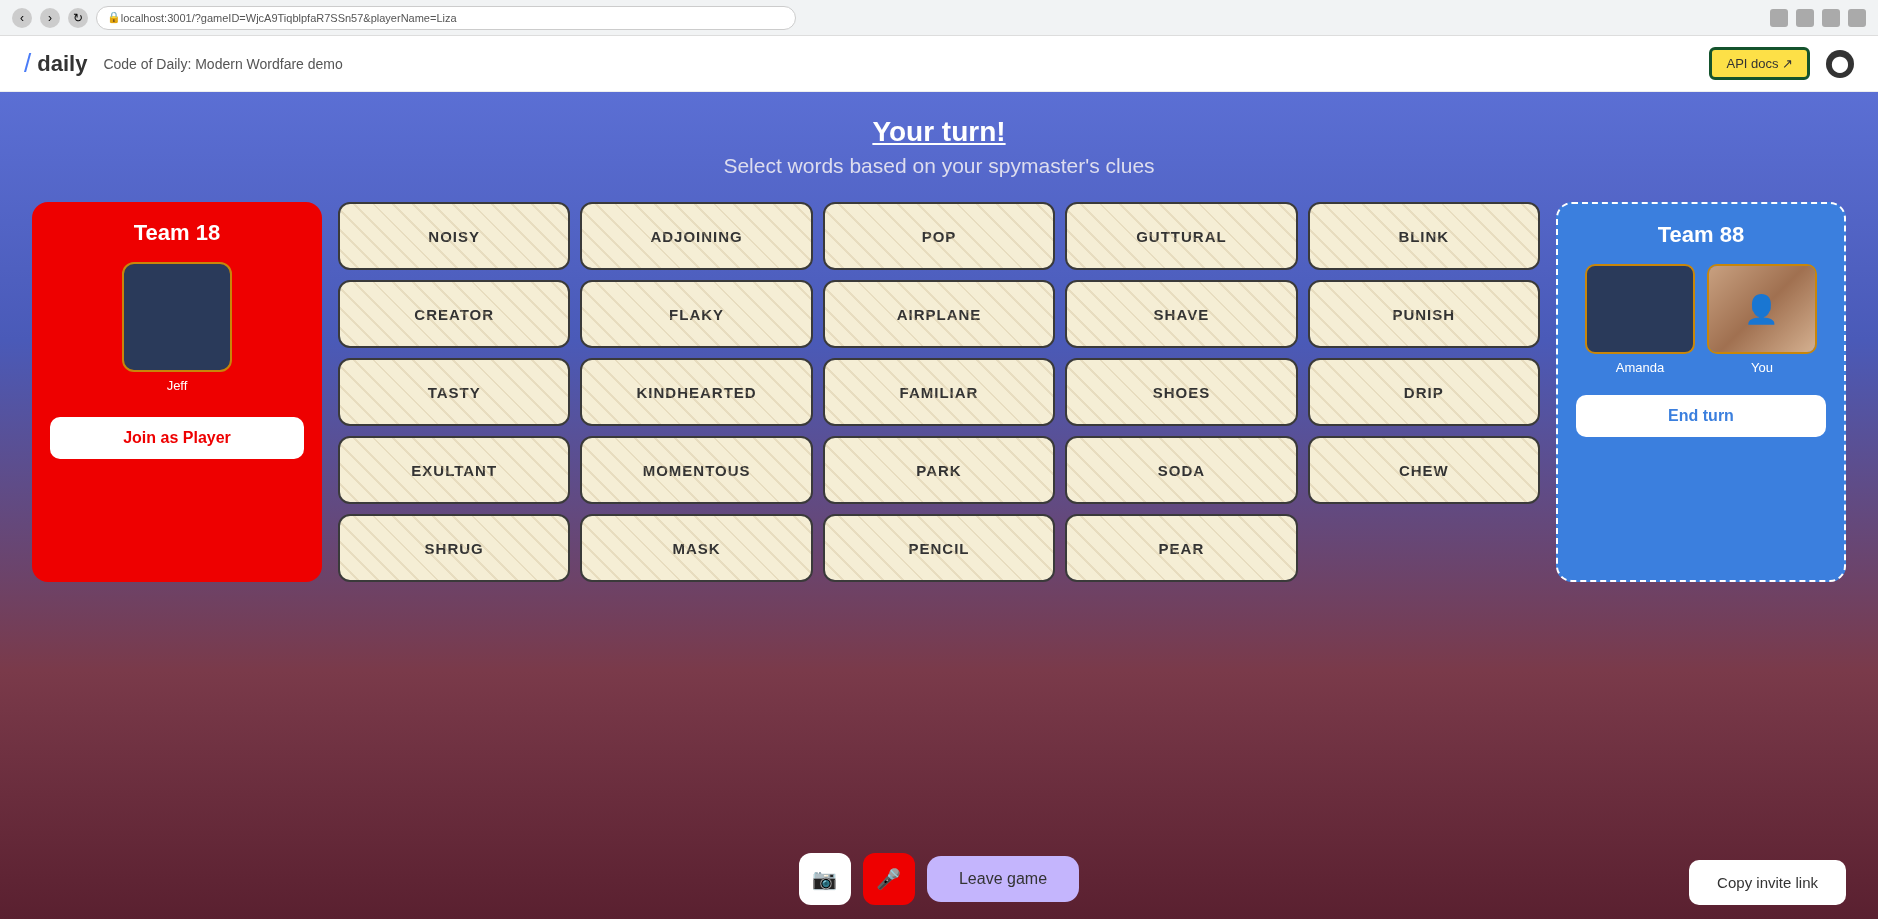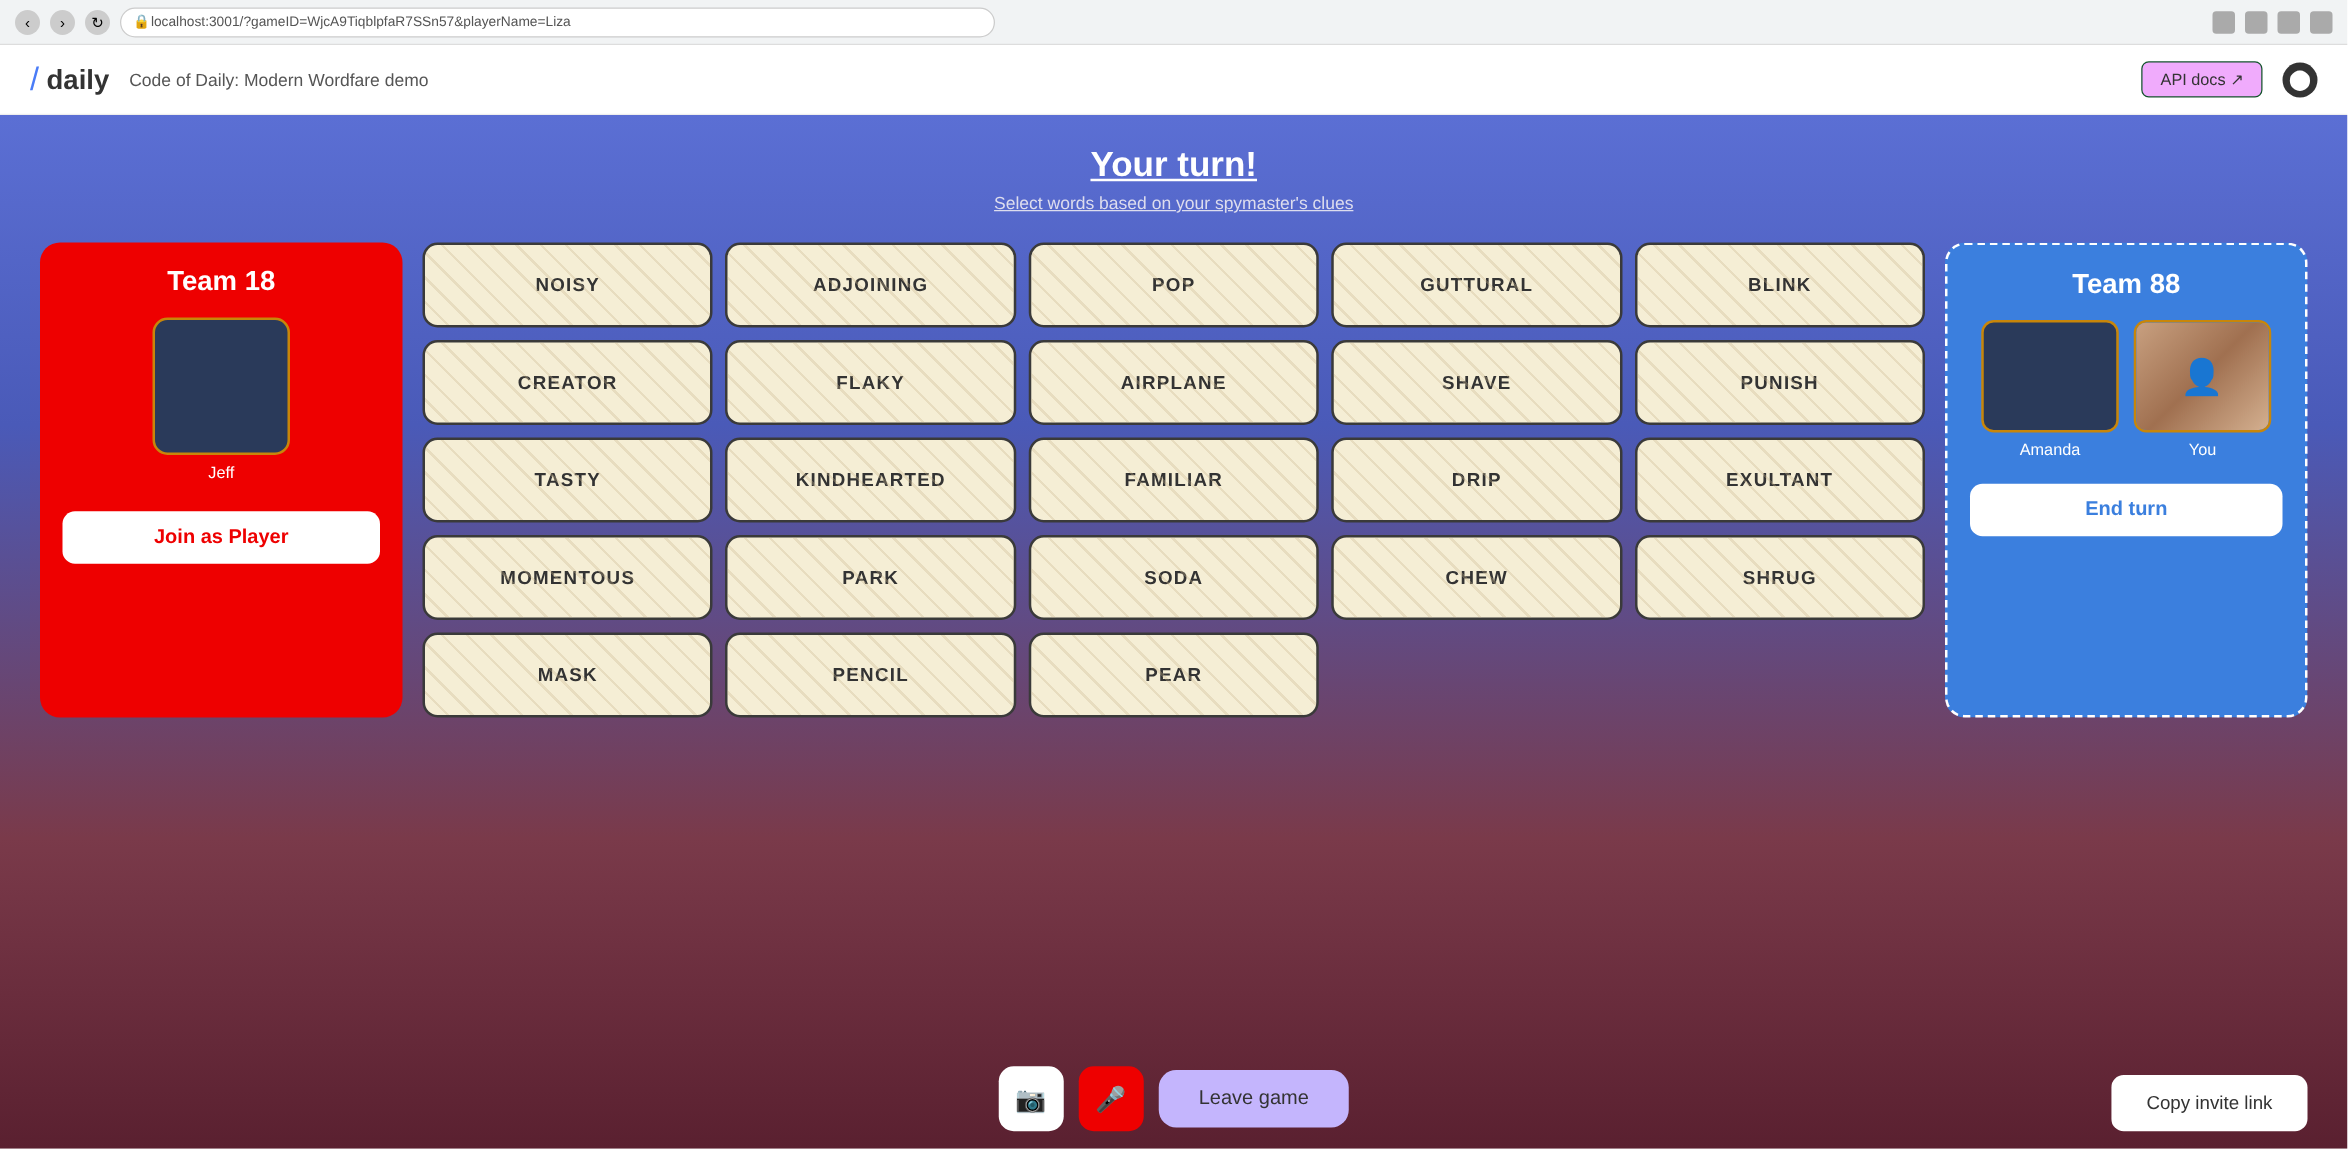--- a/index.html
+++ b/index.html
@@ -74,26 +74,26 @@
       font-size: 14px;
       color: #555;
     }
     .header-right {
       margin-left: auto;
       display: flex;
       align-items: center;
       gap: 16px;
     }
     .api-docs-btn {
-      border: 1px solid #14532d;
+      border: 3px solid #14532d;
       border-radius: 6px;
       padding: 6px 14px;
       font-size: 13px;
       cursor: pointer;
-      background: #f0abfc;
+      background: #fde047;
       display: flex;
       align-items: center;
       gap: 6px;
       color: #333;
     }
     .github-icon {
       width: 28px; height: 28px;
       background: #333;
       border-radius: 50%;
       display: flex; align-items: center; justify-content: center;
@@ -114,23 +114,22 @@
       margin-bottom: 24px;
     }
     .turn-title {
       font-size: 28px;
       font-weight: bold;
       color: #fff;
       margin-bottom: 6px;
       text-decoration: underline;
     }
     .turn-subtitle {
-      font-size: 14px;
+      font-size: 21px;
       color: #dde;
-      text-decoration: underline;
     }
 
     .game-layout {
       display: flex;
       gap: 16px;
       align-items: flex-start;
     }
 
     
     .team-panel {
@@ -398,20 +397,21 @@
         <div class="word-card">GUTTURAL</div>
         <div class="word-card">BLINK</div>
         <div class="word-card">CREATOR</div>
         <div class="word-card">FLAKY</div>
         <div class="word-card">AIRPLANE</div>
         <div class="word-card">SHAVE</div>
         <div class="word-card">PUNISH</div>
         <div class="word-card">TASTY</div>
         <div class="word-card">KINDHEARTED</div>
         <div class="word-card">FAMILIAR</div>
+        <div class="word-card">SHOES</div>
         <div class="word-card">DRIP</div>
         <div class="word-card">EXULTANT</div>
         <div class="word-card">MOMENTOUS</div>
         <div class="word-card">PARK</div>
         <div class="word-card">SODA</div>
         <div class="word-card">CHEW</div>
         <div class="word-card">SHRUG</div>
         <div class="word-card">MASK</div>
         <div class="word-card">PENCIL</div>
         <div class="word-card">PEAR</div>

